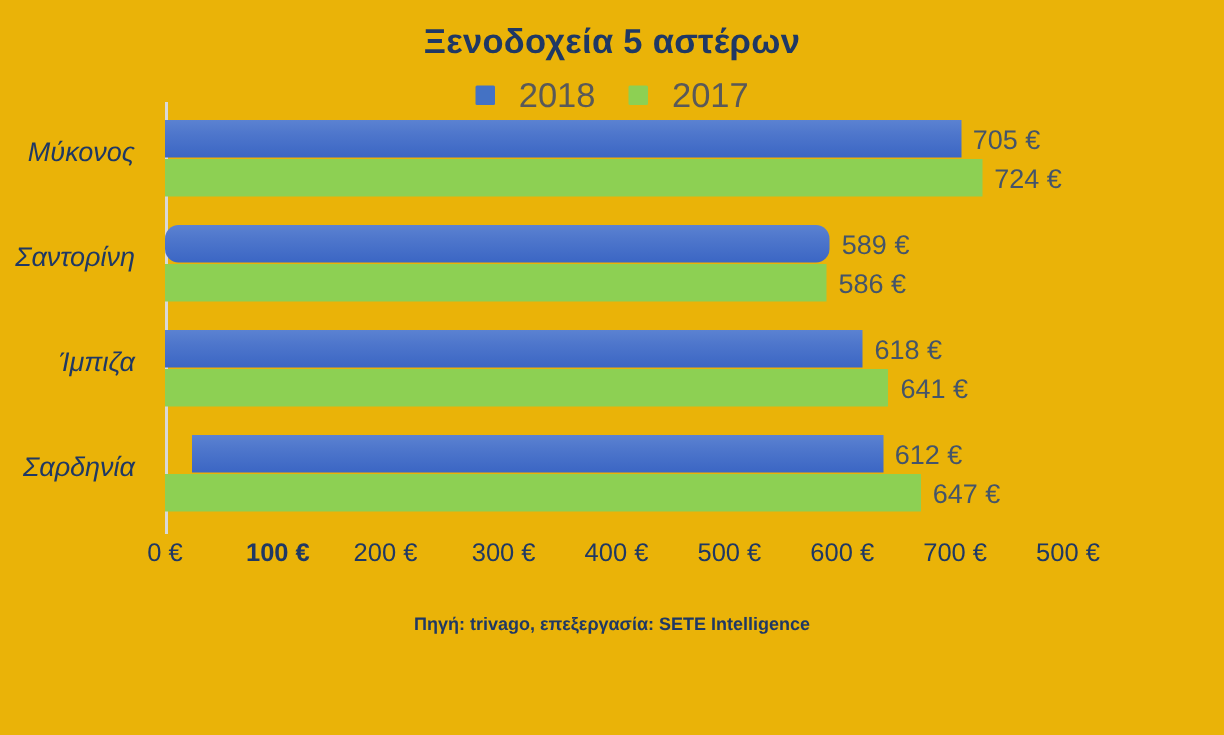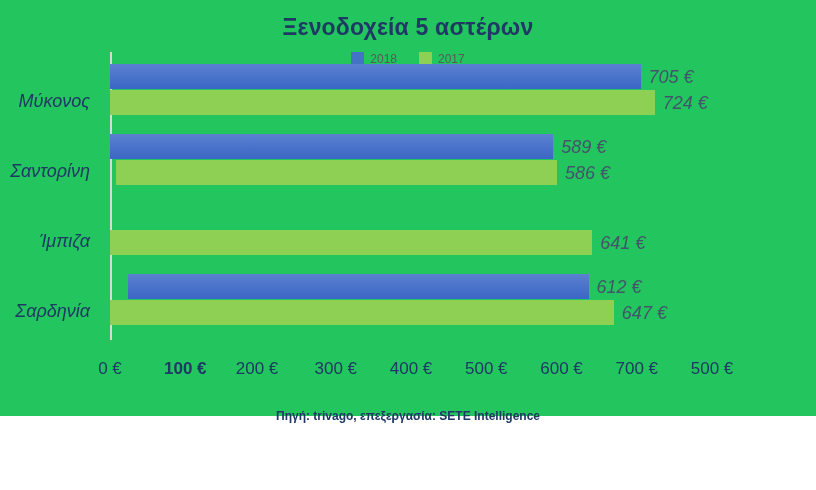--- a/index.html
+++ b/index.html
@@ -13,22 +13,22 @@
     position: relative;
     overflow: hidden;
     font-family: "Liberation Sans", sans-serif;
     -webkit-font-smoothing: antialiased;
   }
 
   #chart-root {
     position: absolute;
     left: 0; top: 0;
     width: 816px;
-    height: 416px;
-    background: #22c55e;
+    height: 490px;
+    background: #eab308;
   }
 
   
   #chart-title {
     position: absolute;
     left: 0;
     top: 14px;
     width: 816px;
     text-align: center;
     font-size: 23px;
@@ -55,33 +55,33 @@
     align-items: center;
     gap: 6px;
   }
   .legend-swatch {
     width: 13px;
     height: 13px;
     display: block;
     border-radius: 1px;
   }
   .legend-label {
-    font-size: 12px;
+    font-size: 23px;
     color: #595959;
     line-height: 1;
+    margin-left: 10px;
   }
 
   
   #plot-area {
     position: absolute;
     left: 110px;
-    top: 56px;
+    top: 72px;
     width: 602px;
     height: 280px;
-    font-style: italic;
   }
   #axis-line {
     position: absolute;
     left: 0px;
     top: -4px;
     width: 2px;
     height: 288px;
     background: #D9D9D9;
   }
 
@@ -199,29 +199,32 @@
     <div class="bar-group" style="top:8px;">
       <div class="bar series-2018" style="width: 530.512px;">
         <span class="bar-value">705 €</span>
       </div>
       <div class="bar series-2017" style="width: 544.81px;">
         <span class="bar-value">724 €</span>
       </div>
     </div>
 
     <div class="bar-group" style="top:78px;">
-      <div class="bar series-2018" style="width: 443.222px;">
+      <div class="bar series-2018" style="width: 443.222px; border-radius: 9px;">
         <span class="bar-value">589 €</span>
       </div>
-      <div class="bar series-2017" style="width: 440.965px; margin-left: 6px;">
+      <div class="bar series-2017" style="width: 440.965px;">
         <span class="bar-value">586 €</span>
       </div>
     </div>
 
     <div class="bar-group" style="top:148px;">
+      <div class="bar series-2018" style="width: 465.045px;">
+        <span class="bar-value">618 €</span>
+      </div>
       <div class="bar series-2017" style="width: 482.352px;">
         <span class="bar-value">641 €</span>
       </div>
     </div>
 
     <div class="bar-group" style="top:218px;">
       <div class="bar series-2018" style="width: 460.53px; margin-left: 18px;">
         <span class="bar-value">612 €</span>
       </div>
       <div class="bar series-2017" style="width: 486.867px; padding-left: 17px;">

